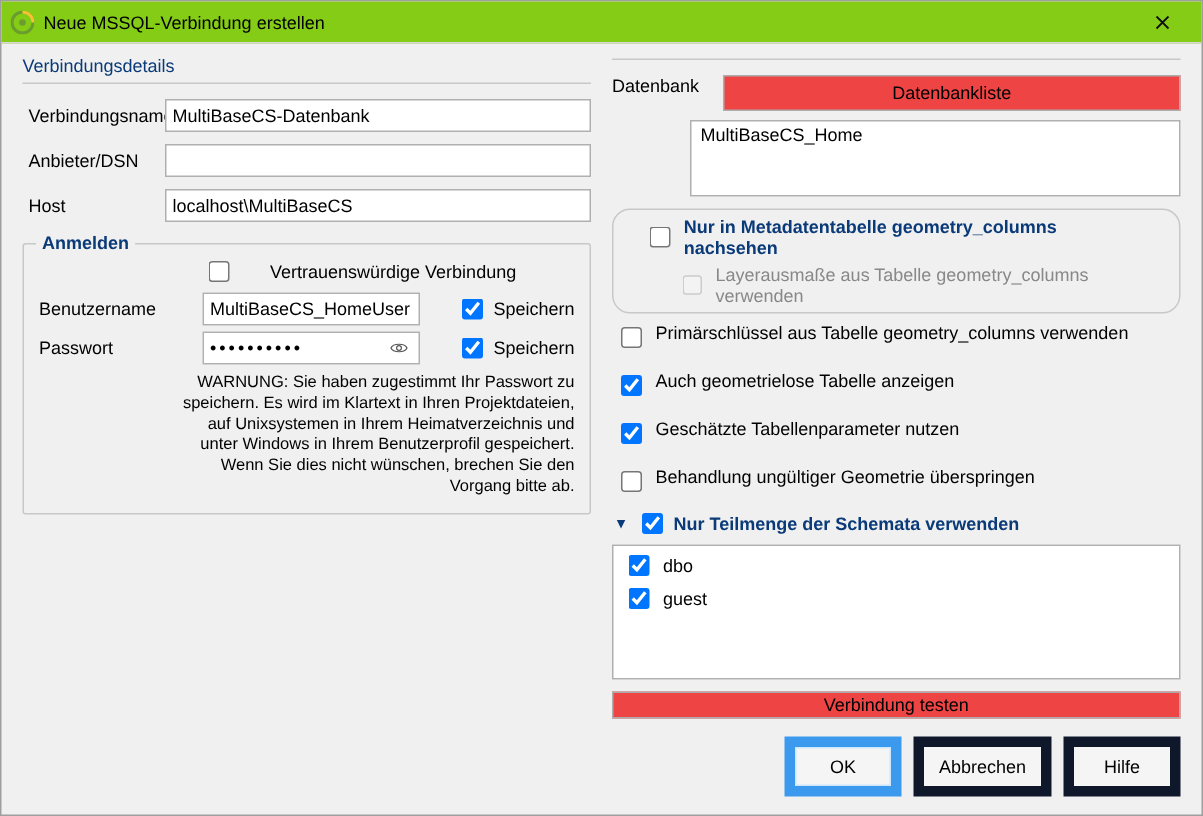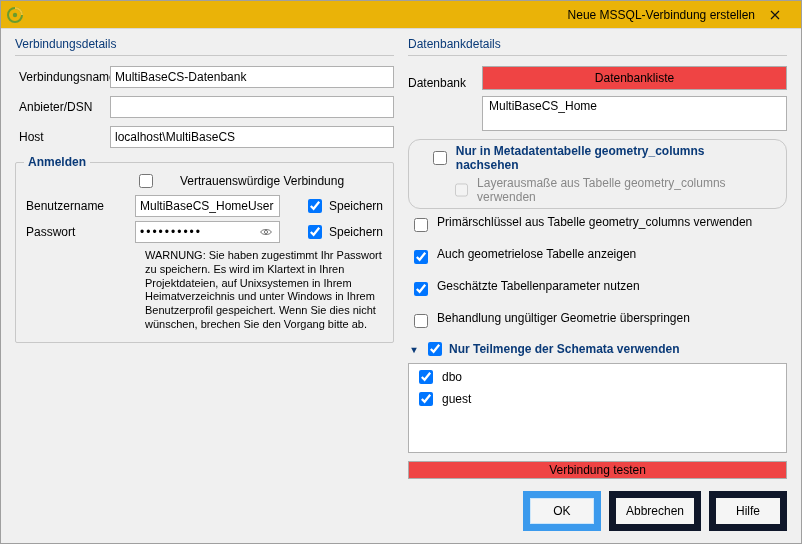--- a/index.html
+++ b/index.html
@@ -13,26 +13,25 @@
   .window {
     width: 802px;
     height: 544px;
     background: #f0f0f0;
     border: 1px solid #9f9f9f;
     display: flex;
     flex-direction: column;
   }
   .titlebar {
     height: 28px;
-    background: #eab308;
+    background: #84cc16;
     border-bottom: 1px solid #d8d8d8;
     display: flex;
     align-items: center;
     padding: 0 6px;
-    text-align: right;
   }
   .titlebar .app-icon {
     width: 16px; height: 16px;
     margin-right: 6px;
   }
   .titlebar .title-text { flex: 1; font-size: 12px; }
   .titlebar .close {
     width: 40px; height: 28px;
     display:flex; align-items:center; justify-content:center;
     color:#111;
@@ -76,31 +75,31 @@
   .cred-row .lbl { width:85px; }
   .cred-row .field-wrap { position:relative; flex:1; display:flex; }
   .cred-row .field-wrap input { width:100%; height:22px; border:1px solid #b0b0b0; padding:0 4px; font-family:inherit; font-size:12px; }
   .cred-row .save { display:flex; align-items:center; gap:4px; }
   .eye-btn {
     position:absolute; right:2px; top:1px; width:24px; height:20px;
     display:flex; align-items:center; justify-content:center;
     background:transparent; border:none; cursor:pointer;
   }
   .warn {
-    font-size:11px; color:#000; margin:6px 0 0 119px; line-height:1.25;
-  }
-  .db-top-row { display:flex; align-items:flex-end; gap:6px; margin:4px 0; }
+    font-size:11px; color:#000; margin:6px 0 0 89px; line-height:1.25;text-align:right;
+  }
+  .db-top-row { display:flex; align-items:flex-start; gap:6px; margin:4px 0; }
   .db-top-row .lbl { width:68px; }
   .wide-btn {
     flex:1; height:24px; border:1px solid #adadad; background:#ef4444;
     font-family:inherit; font-size:12px; cursor:pointer;
   }
   .listbox {
     border:1px solid #b0b0b0; background:#fff; height:80px; overflow:auto;
-    margin-left:74px; margin-top:2px;
+    margin-left:52px; margin-top:2px;
   }
   .listbox .item { padding:2px 6px; }
   .opt-group {
     border:1px solid #c8c8c8; border-radius:12px; padding:4px 20px; margin-top:8px;
     background:#f0f0f0;
   }
   .opt-head { display:flex; align-items:center; gap:6px; font-weight:bold; color:#0a3a78; }
   .opt-sub { display:flex; align-items:center; gap:6px; margin:4px 0 0 22px; color:#888; }
   .opt-sub input[disabled] { }
   .chk-line { display:flex; gap:6px; margin:6px 2px; }
@@ -198,21 +197,20 @@
             <input type="checkbox" checked="" style="">
             <span>Speichern</span>
           </label>
         </div>
 
         <div class="warn">WARNUNG: Sie haben zugestimmt Ihr Passwort zu speichern.  Es wird im Klartext in Ihren Projektdateien, auf Unixsystemen in Ihrem Heimatverzeichnis und unter Windows in Ihrem Benutzerprofil gespeichert.  Wenn Sie dies nicht wünschen, brechen Sie den Vorgang bitte ab.</div>
       </div>
     </div>
 
     <div class="col right-col-inner">
-      <div class="section-title">Datenbankdetails</div>
       <div class="hr"></div>
 
       <div class="db-top-row">
         <span class="lbl">Datenbank</span>
         <button class="wide-btn">Datenbankliste</button>
       </div>
 
       <div class="listbox">
         <div class="item">MultiBaseCS_Home</div>
       </div>

